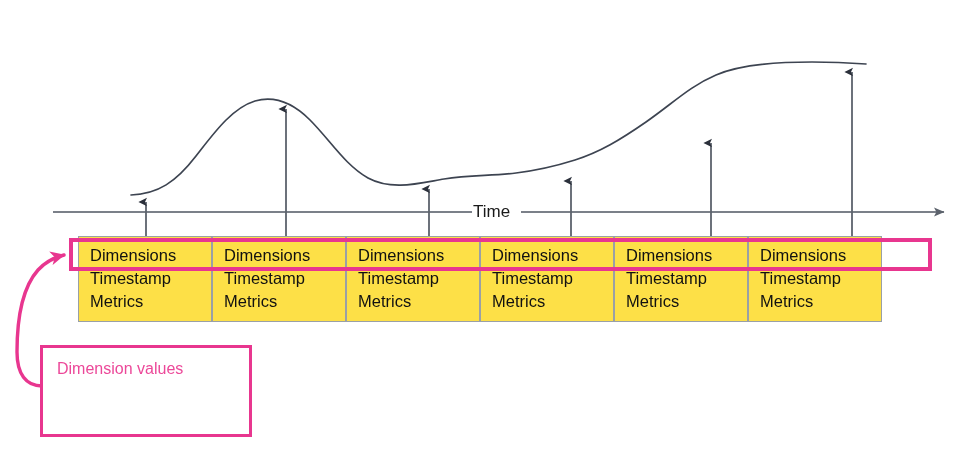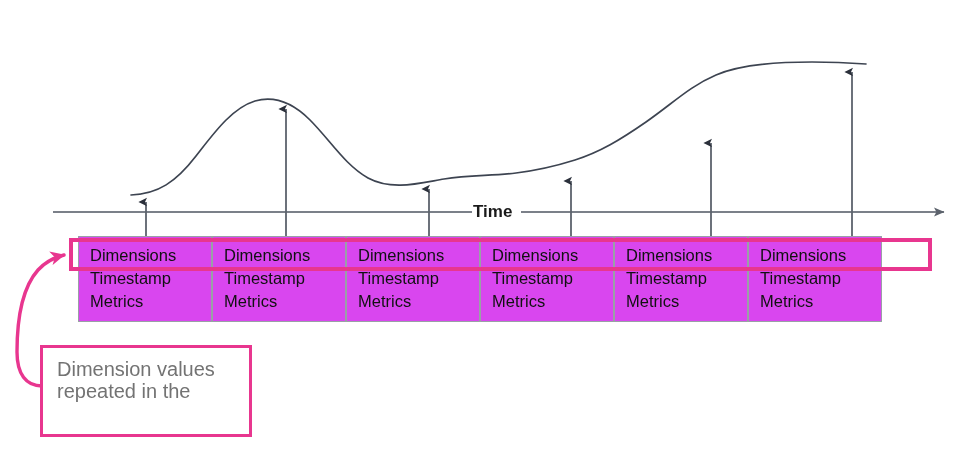--- a/index.html
+++ b/index.html
@@ -40,21 +40,21 @@
     width: 844px;
     height: 86px;
     display: flex;
     gap: 0;
   }
   .record-box {
     box-sizing: border-box;
     width: 134px;
     height: 86px;
     border: 1px solid #9aa0a6;
-    background: #d946ef;
+    background: #fde047;
     padding: 7px 0 0 11px;
     margin-right: 0;
   }
   .record-box + .record-box {
     margin-left: 0.0px;
   }
   .record-line {
     font-size: 16.5px;
     color: #111111;
     line-height: 23px;
@@ -78,22 +78,22 @@
     left: 40px;
     top: 345px;
     width: 212px;
     height: 92px;
     box-sizing: border-box;
     border: 3px solid #e8368f;
     background: #ffffff;
     padding: 10px 12px 0 14px;
   }
   .callout-line {
-    font-size: 20px;
-    color: #737373;
+    font-size: 16px;
+    color: #ec4899;
     line-height: 22px;
     white-space: nowrap;
   }
 </style>
 </head>
 <body>
 
 <div id="stage">
 
   <svg id="vector-layer" viewBox="0 0 964 450">
@@ -121,21 +121,21 @@
         <line x1="286" y1="322" x2="286" y2="109" stroke="#5c626c" stroke-width="1.8" marker-end="url(#curveArrow)"></line>
         <line x1="429" y1="322" x2="429" y2="189" stroke="#5c626c" stroke-width="1.8" marker-end="url(#curveArrow)"></line>
         <line x1="571" y1="322" x2="571" y2="181" stroke="#5c626c" stroke-width="1.8" marker-end="url(#curveArrow)"></line>
         <line x1="711" y1="322" x2="711" y2="143" stroke="#5c626c" stroke-width="1.8" marker-end="url(#curveArrow)"></line>
         <line x1="852" y1="322" x2="852" y2="72" stroke="#5c626c" stroke-width="1.8" marker-end="url(#curveArrow)"></line>
       </g>
 
     <path id="callout-arrow" fill="none" stroke="#e8368f" stroke-width="3.4" stroke-linecap="round" marker-end="url(#pinkArrow)" d="M42,386 C26,386 17,374 17,352 C17,318 22,288 38,270 C46,261 56,257 64,255"></path>
   </svg>
 
-  <div class="axis-label" style="left:473px; top:203px;font-weight:bold;">Time</div>
+  <div class="axis-label" style="left:473px; top:203px;">Time</div>
 
   <div class="record-strip" id="record-strip">
       <div class="record-box">
         <div class="record-line">Dimensions</div>
         <div class="record-line">Timestamp</div>
         <div class="record-line">Metrics</div>
       </div>
       <div class="record-box">
         <div class="record-line">Dimensions</div>
         <div class="record-line">Timestamp</div>
@@ -160,16 +160,15 @@
         <div class="record-line">Dimensions</div>
         <div class="record-line">Timestamp</div>
         <div class="record-line">Metrics</div>
       </div>
     </div>
 
   <div class="highlight-rect"></div>
 
   <div class="callout-box">
     <div class="callout-line">Dimension values</div>
-    <div class="callout-line">repeated in the</div>
   </div>
 
 </div>
 
 </body></html>

